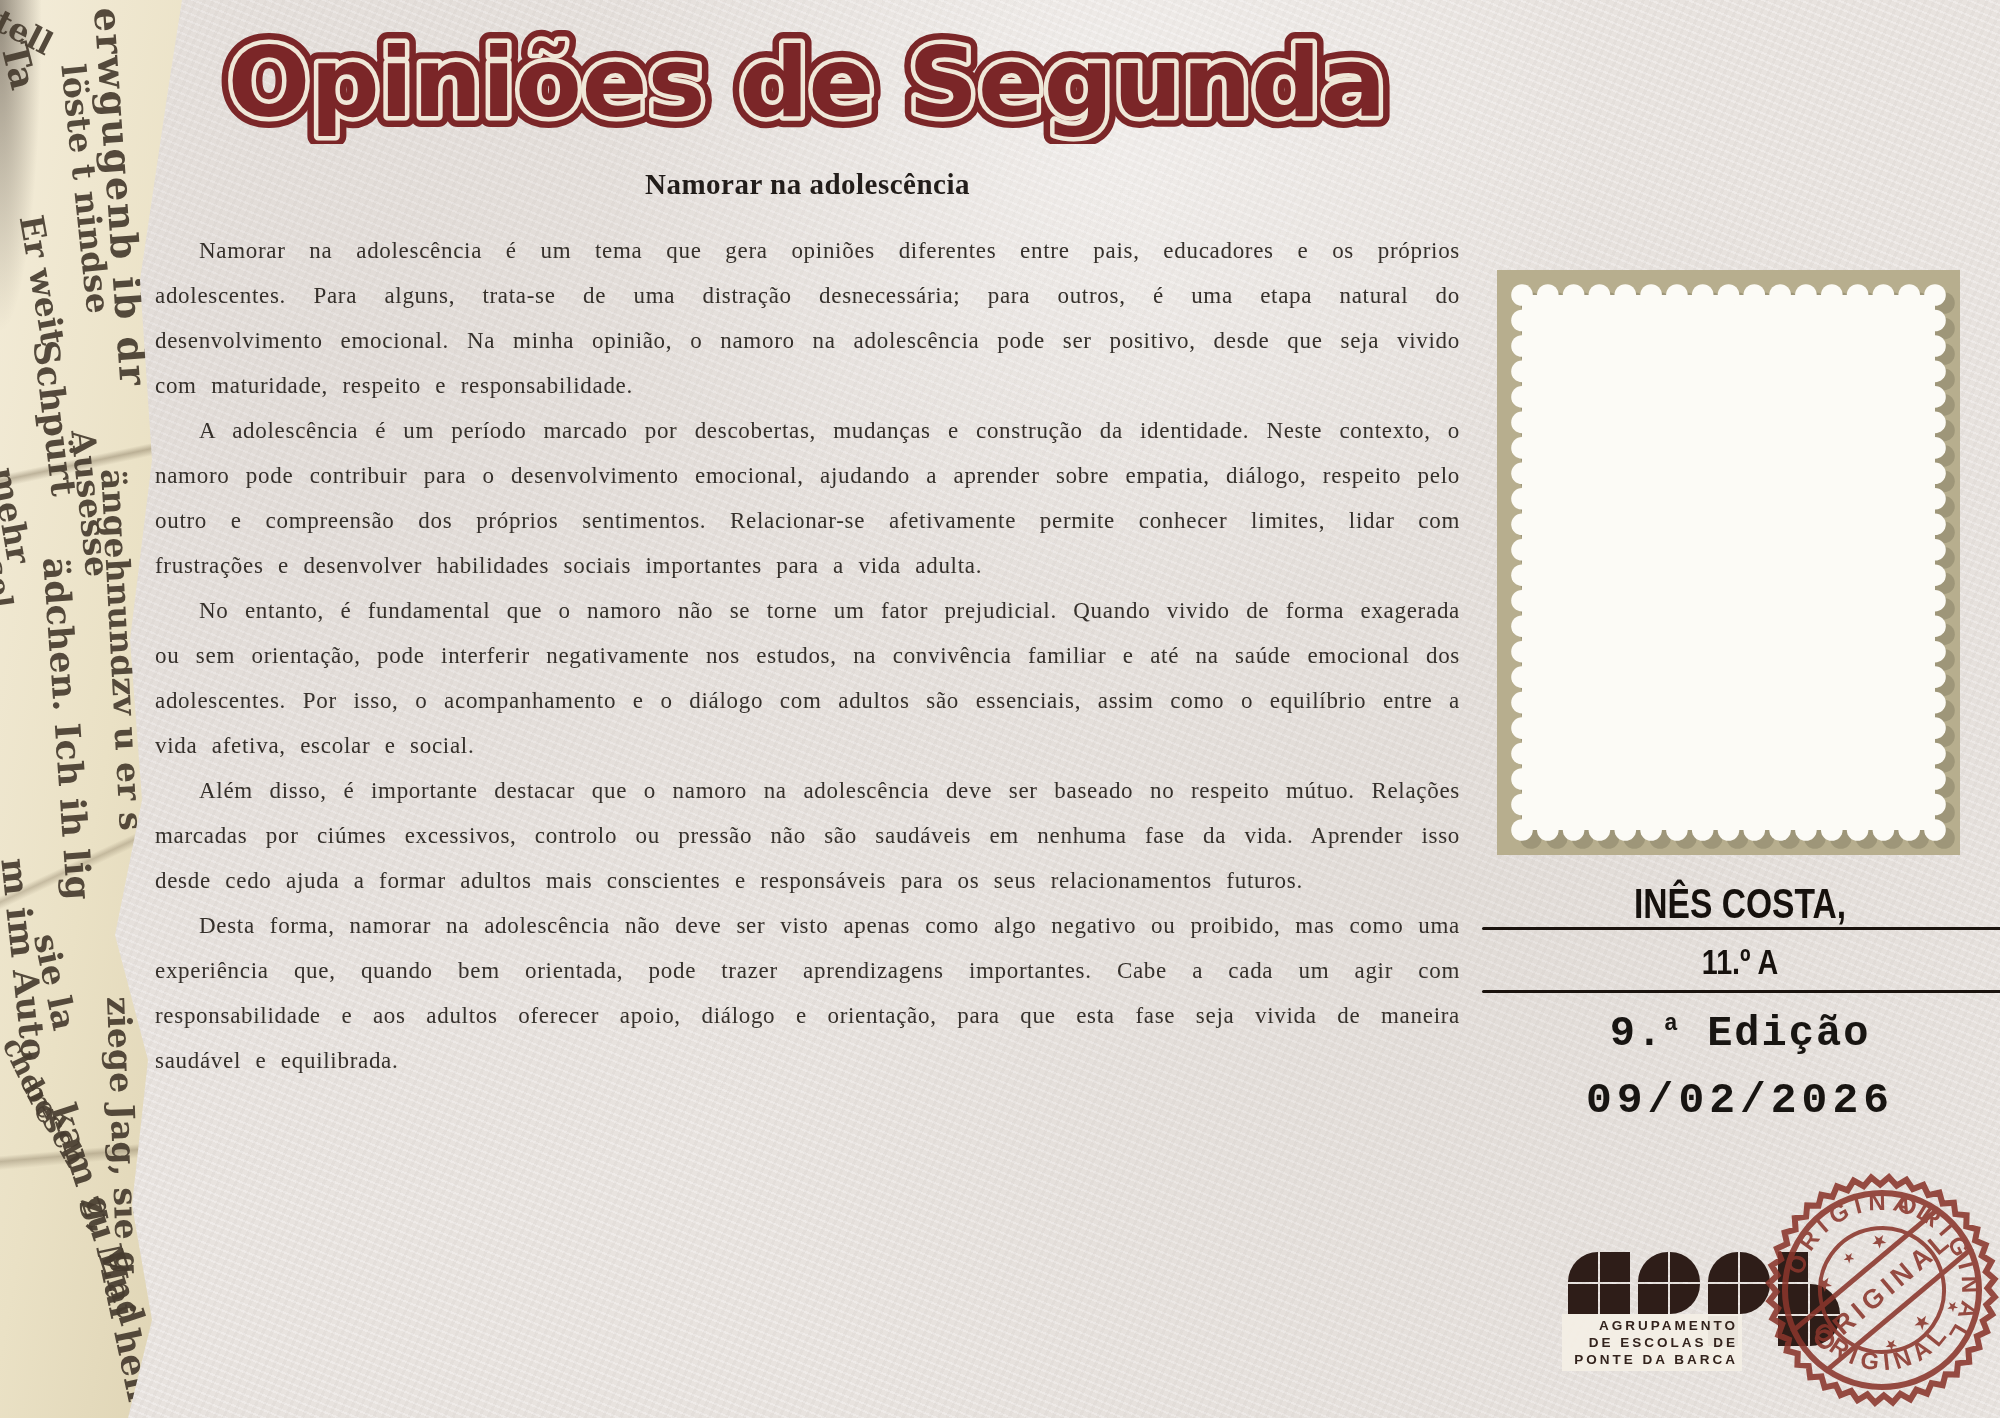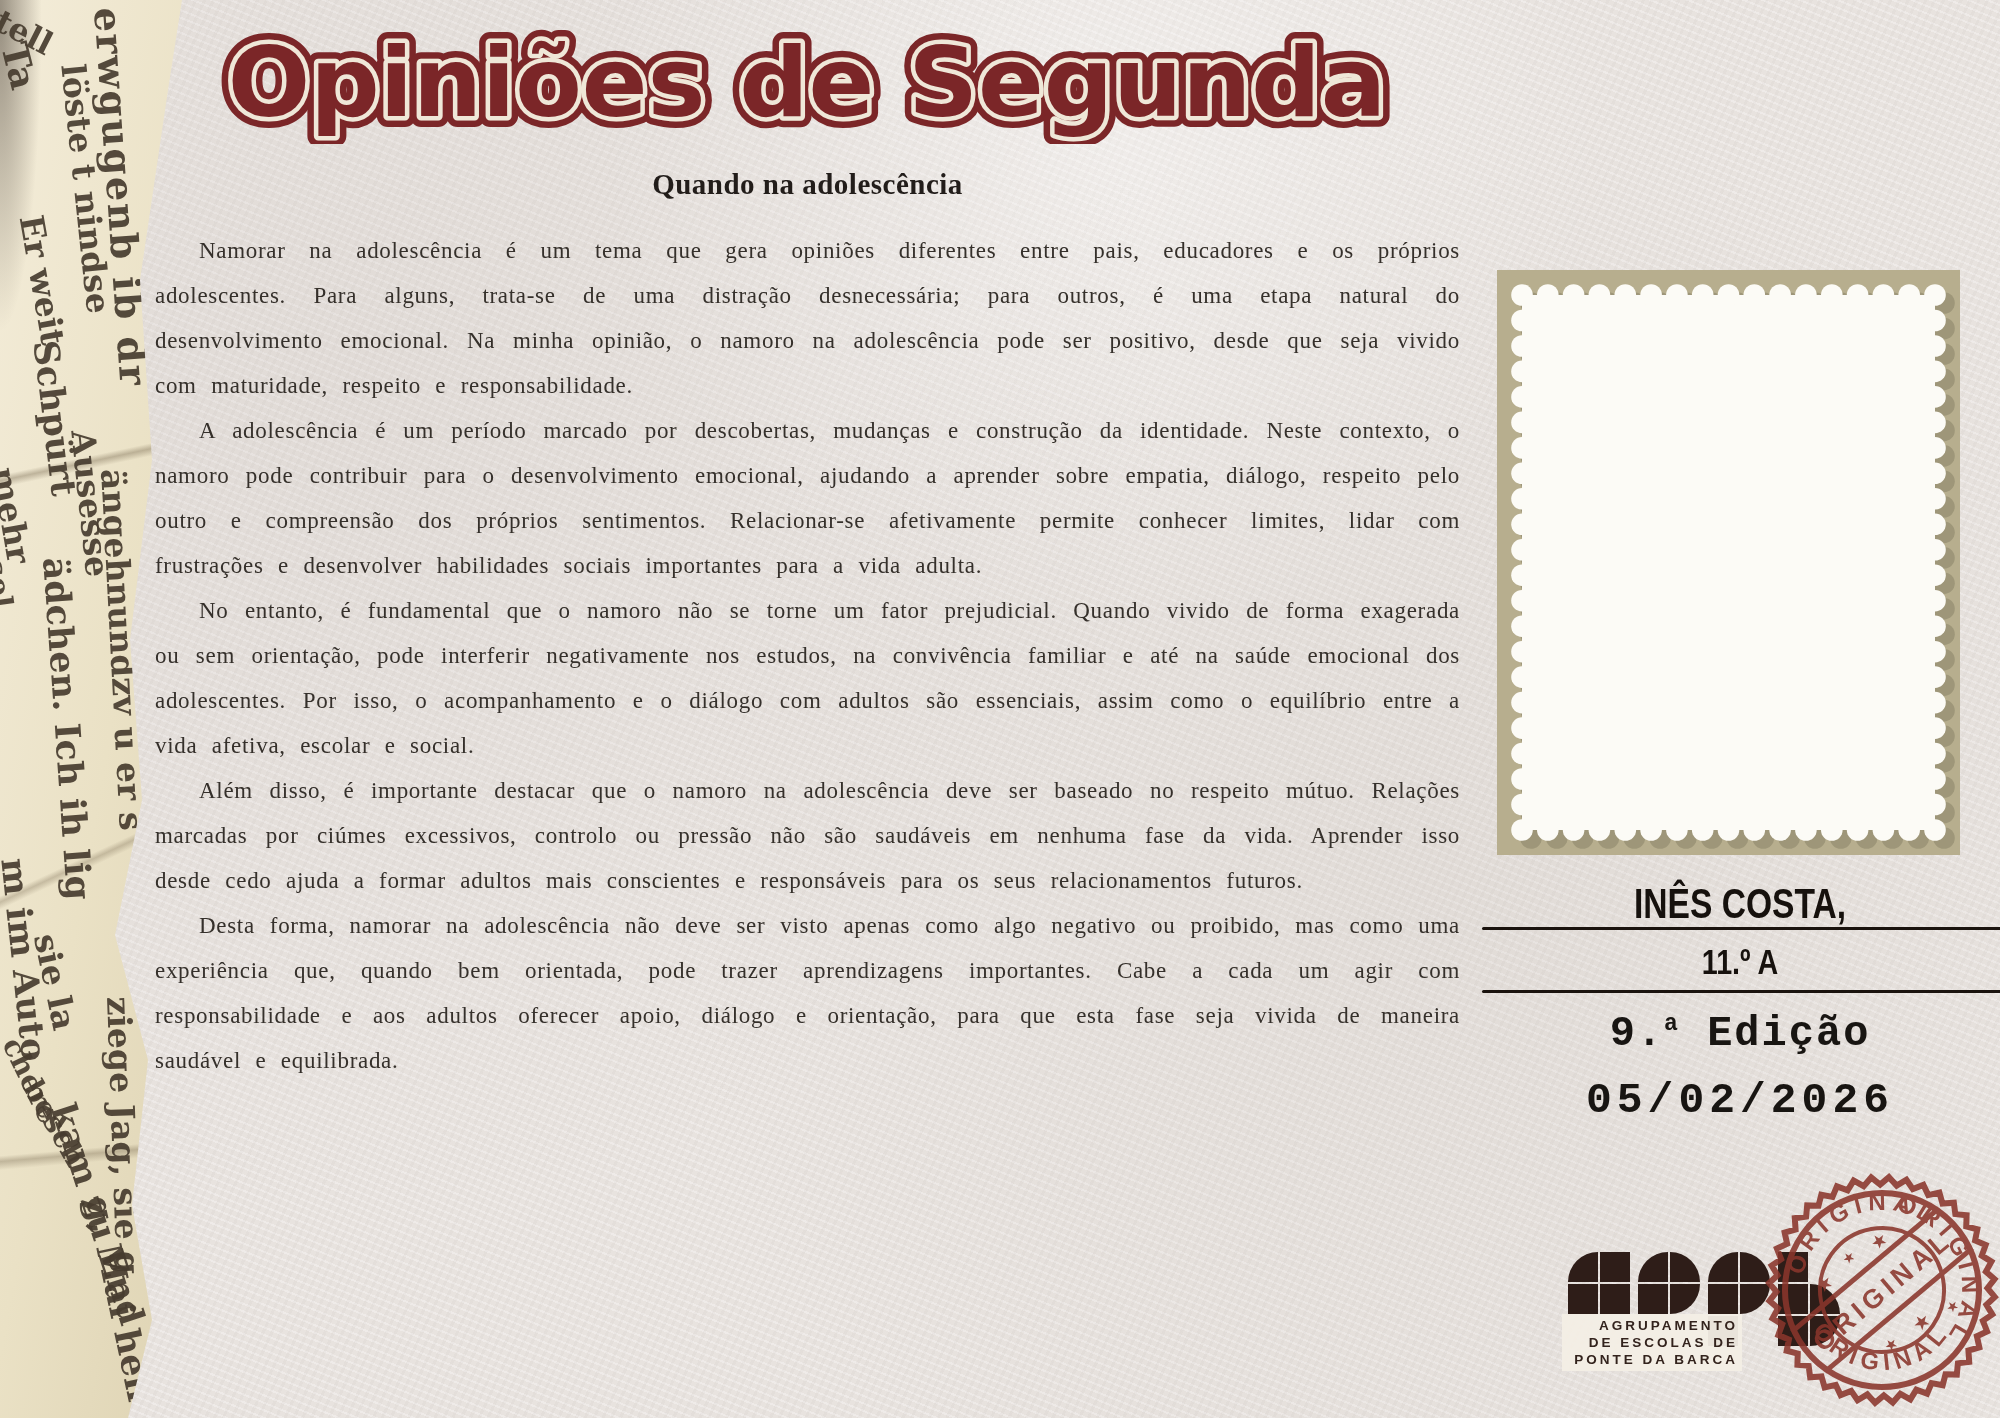--- a/index.html
+++ b/index.html
@@ -111,21 +111,21 @@
     <span class="frag f17">g, Mai hen Sue</span>
   </aside>
 
   <svg class="title-svg" width="1305" height="122" viewBox="0 0 1305 122">
     <g text-anchor="middle" stroke-linejoin="round">
       <text x="652" y="94" fill="#7b2628" stroke="#7b2628" stroke-width="22">Opiniões de Segunda</text>
       <text x="652" y="94" fill="none" stroke="#efe7d8" stroke-width="9">Opiniões de Segunda</text>
       <text x="652" y="94" fill="#7b2628">Opiniões de Segunda</text>
     </g>
   </svg>
-  <div class="subtitle">Quando na adolescência</div>
+  <div class="subtitle">Namorar na adolescência</div>
 
   <section class="article">
     <p>Namorar na adolescência é um tema que gera opiniões diferentes entre pais, educadores e os próprios adolescentes. Para alguns, trata-se de uma distração desnecessária; para outros, é uma etapa natural do desenvolvimento emocional. Na minha opinião, o namoro na adolescência pode ser positivo, desde que seja vivido com maturidade, respeito e responsabilidade.</p>
     <p>A adolescência é um período marcado por descobertas, mudanças e construção da identidade. Neste contexto, o namoro pode contribuir para o desenvolvimento emocional, ajudando a aprender sobre empatia, diálogo, respeito pelo outro e compreensão dos próprios sentimentos. Relacionar-se afetivamente permite conhecer limites, lidar com frustrações e desenvolver habilidades sociais importantes para a vida adulta.</p>
     <p>No entanto, é fundamental que o namoro não se torne um fator prejudicial. Quando vivido de forma exagerada ou sem orientação, pode interferir negativamente nos estudos, na convivência familiar e até na saúde emocional dos adolescentes. Por isso, o acompanhamento e o diálogo com adultos são essenciais, assim como o equilíbrio entre a vida afetiva, escolar e social.</p>
     <p>Além disso, é importante destacar que o namoro na adolescência deve ser baseado no respeito mútuo. Relações marcadas por ciúmes excessivos, controlo ou pressão não são saudáveis em nenhuma fase da vida. Aprender isso desde cedo ajuda a formar adultos mais conscientes e responsáveis para os seus relacionamentos futuros.</p>
     <p>Desta forma, namorar na adolescência não deve ser visto apenas como algo negativo ou proibido, mas como uma experiência que, quando bem orientada, pode trazer aprendizagens importantes. Cabe a cada um agir com responsabilidade e aos adultos oferecer apoio, diálogo e orientação, para que esta fase seja vivida de maneira saudável e equilibrada.</p>
   </section>
 
   <div class="stamp-widget">
@@ -215,21 +215,21 @@
     </svg>
 
   </div>
 
   <div class="byline">
     <div class="author-name">INÊS COSTA,</div>
     <div class="rule rule1"></div>
     <div class="class-label">11.º A</div>
     <div class="rule rule2"></div>
     <div class="edition"><span>9.</span><sup>a</sup>&nbsp;<span>Edição</span></div>
-    <div class="issue-date">05/02/2026</div>
+    <div class="issue-date">09/02/2026</div>
   </div>
 
   <div class="logo">
     <div class="tile tl" style="left:0;top:0"></div>
     <div class="tile" style="left:32px;top:0"></div>
     <div class="tile" style="left:0;top:32px"></div>
     <div class="tile" style="left:32px;top:32px"></div>
     <div class="tile tl" style="left:70px;top:0"></div>
     <div class="tile tr" style="left:102px;top:0"></div>
     <div class="tile" style="left:70px;top:32px"></div>

